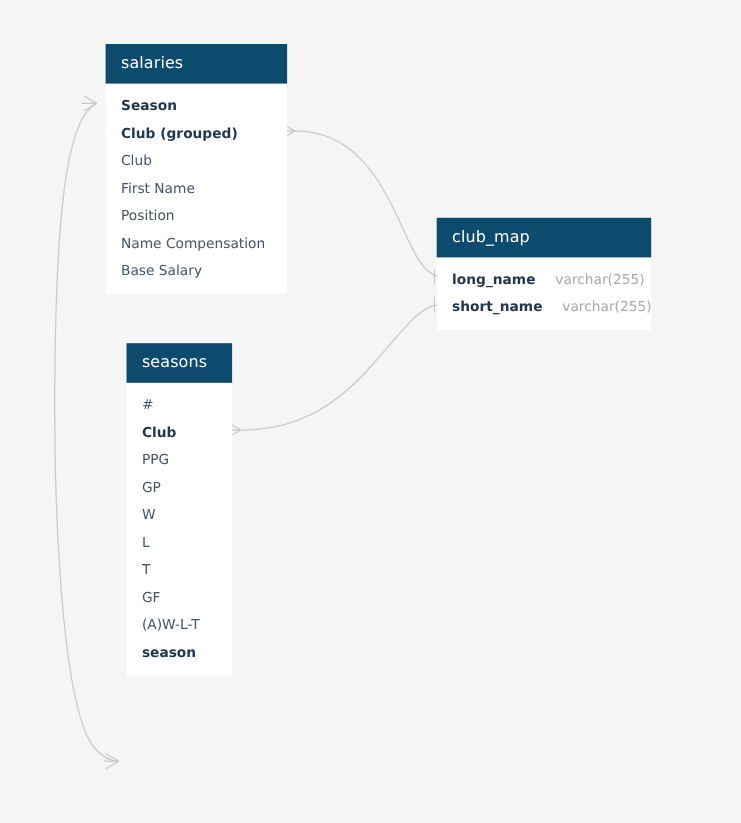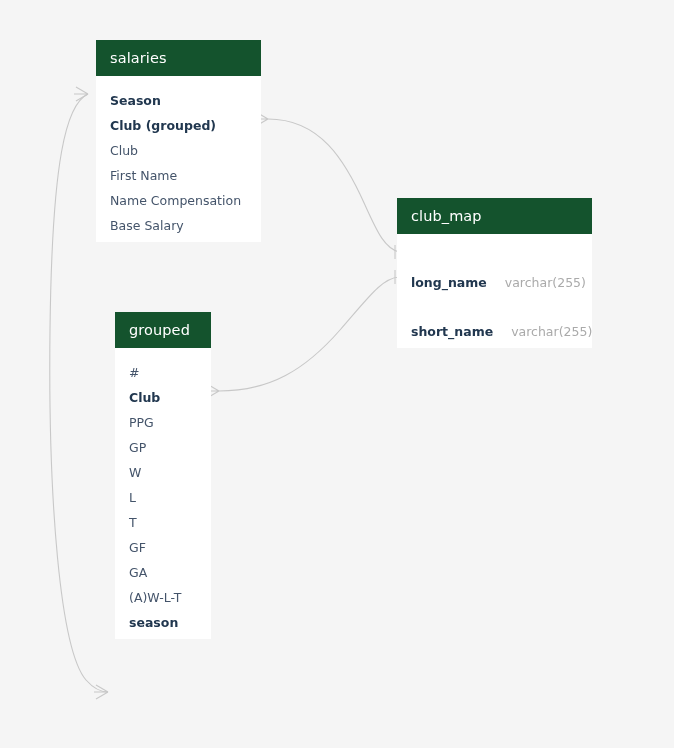--- a/index.html
+++ b/index.html
@@ -27,38 +27,38 @@
     width: 674px;
     height: 748px;
     pointer-events: none;
   }
   .entity {
     position: absolute;
     background: #ffffff;
     box-sizing: border-box;
   }
   .entity-header {
-    background: #14532d;
+    background: #0c4a6e;
     color: #ffffff;
     font-size: 14.5px;
     line-height: 36px;
     height: 36px;
     padding: 0 0 0 14px;
     font-weight: 400;
     letter-spacing: 0.1px;
     white-space: nowrap;
     overflow: hidden;
   }
   .entity-fields {
     padding: 7px 0 9px 0;
   }
   .field-row {
     height: 25px;
     display: flex;
-    align-items: flex-end;
+    align-items: center;
     padding: 0 12px 0 14px;
     box-sizing: border-box;
     white-space: nowrap;
   }
   .field-name {
     font-size: 12.5px;
     color: #44546a;
     font-weight: 400;
   }
   .field-row.key .field-name {
@@ -68,21 +68,21 @@
   .field-type {
     font-size: 12.5px;
     color: #aaaaaa;
     font-weight: 400;
     margin-left: auto;
     padding-left: 18px;
   }
   #ent-salaries  { left: 96px;  top: 40px;  width: 165px; }
   #ent-clubmap   { left: 397px; top: 198px; width: 195px; }
   #ent-seasons   { left: 115px; top: 312px; width: 96px;  }
-  #ent-clubmap .field-row { padding-right: 14px; margin-top: 24px; }
+  #ent-clubmap .field-row { padding-right: 14px; }
 </style>
 </head>
 <body>
 
 <div id="canvas">
 
   <svg id="links" viewBox="0 0 674 748" xmlns="http://www.w3.org/2000/svg">
     <g fill="none" stroke="#c8c8c8" stroke-width="1.1">
 
       <g>
@@ -121,20 +121,23 @@
       <div class="field-row key">
         <span class="field-name">Club (grouped)</span>
       </div>
       <div class="field-row">
         <span class="field-name">Club</span>
       </div>
       <div class="field-row">
         <span class="field-name">First Name</span>
       </div>
       <div class="field-row">
+        <span class="field-name">Position</span>
+      </div>
+      <div class="field-row">
         <span class="field-name">Name Compensation</span>
       </div>
       <div class="field-row">
         <span class="field-name">Base Salary</span>
       </div>
     </div>
   </div>
 
   <div class="entity" id="ent-clubmap">
     <div class="entity-header">club_map</div>
@@ -144,21 +147,21 @@
         <span class="field-type">varchar(255)</span>
       </div>
       <div class="field-row key">
         <span class="field-name">short_name</span>
         <span class="field-type">varchar(255)</span>
       </div>
     </div>
   </div>
 
   <div class="entity" id="ent-seasons">
-    <div class="entity-header">grouped</div>
+    <div class="entity-header">seasons</div>
     <div class="entity-fields">
       <div class="field-row">
         <span class="field-name">#</span>
       </div>
       <div class="field-row key">
         <span class="field-name">Club</span>
       </div>
       <div class="field-row">
         <span class="field-name">PPG</span>
       </div>
@@ -171,23 +174,20 @@
       <div class="field-row">
         <span class="field-name">L</span>
       </div>
       <div class="field-row">
         <span class="field-name">T</span>
       </div>
       <div class="field-row">
         <span class="field-name">GF</span>
       </div>
       <div class="field-row">
-        <span class="field-name">GA</span>
-      </div>
-      <div class="field-row">
         <span class="field-name">(A)W-L-T</span>
       </div>
       <div class="field-row key">
         <span class="field-name">season</span>
       </div>
     </div>
   </div>
 
 </div>
 

